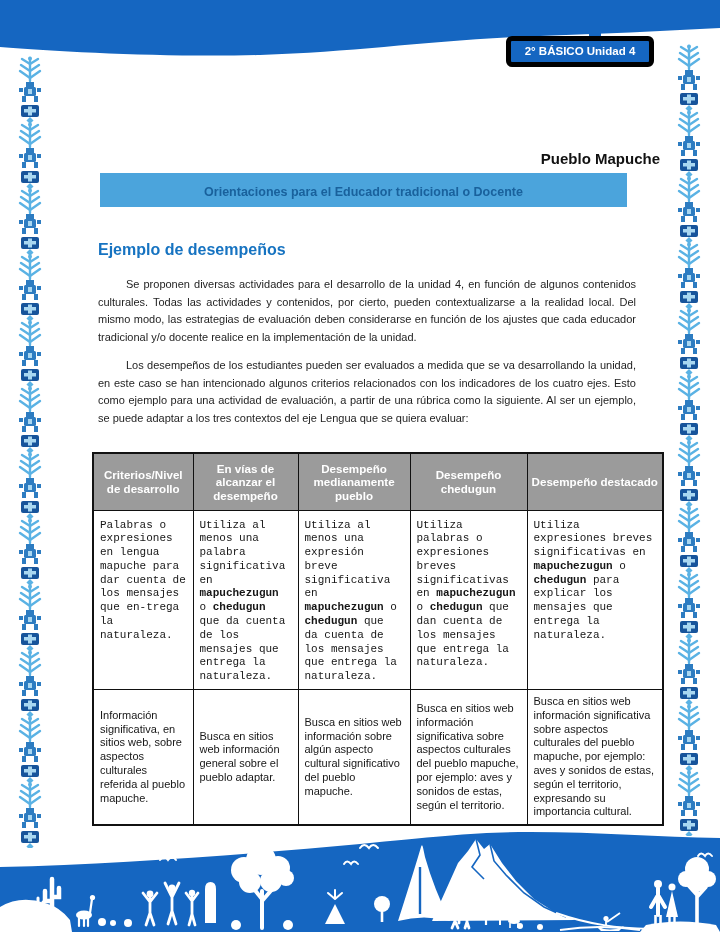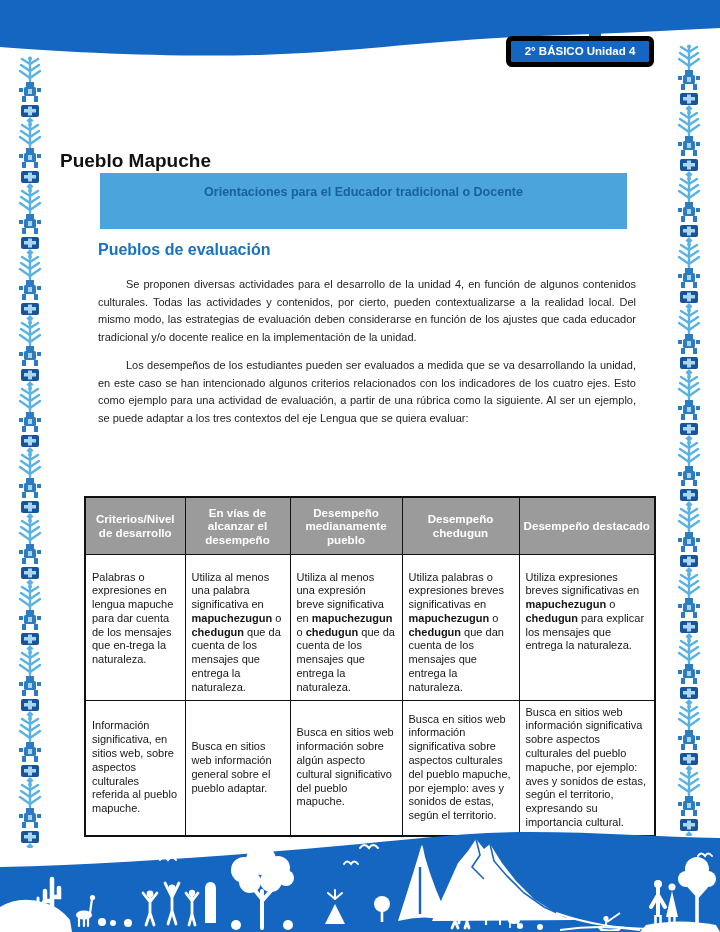--- a/index.html
+++ b/index.html
@@ -13,51 +13,50 @@
   .unit-badge{
     position:absolute;left:506px;top:36px;width:138px;height:21px;line-height:21px;
     background:#1566C1;border:5px solid #000000;border-radius:6px;color:#fff;
     font-size:11.5px;font-weight:bold;text-align:center;box-shadow:0 0 0 1px #1566C1 inset;
   }
   .page-title{
     position:absolute;top:112px;left:60px;width:600px;margin:0;text-align:center;
     font-size:15.5px;font-weight:bold;color:#111;
   }
   .page-subtitle{
-    position:absolute;top:150px;left:60px;width:600px;margin:0;text-align:left;
-    font-size:19px;font-weight:bold;color:#111;
+    position:absolute;top:150px;left:60px;width:600px;margin:0;text-align:right;
+    font-size:15px;font-weight:bold;color:#111;
   }
   .banner{
-    position:absolute;top:173px;left:100px;width:527px;height:56px;background:#4BA4DC;
+    position:absolute;top:173px;left:100px;width:527px;height:34px;background:#4BA4DC;
     text-align:center;box-sizing:border-box;padding-top:9px;
   }
   .banner span{font-size:12.5px;font-weight:bold;color:#19619C;}
   .section-heading{
     position:absolute;top:241px;left:98px;margin:0;font-size:16px;font-weight:bold;color:#1673C1;
   }
   .para{
     position:absolute;left:98px;width:538px;margin:0;font-size:11px;line-height:17.7px;
     text-align:justify;text-indent:28px;color:#1e1e1e;
   }
   .para-1{top:276px;}
   .para-2{top:357px;}
   .rubric{
-    position:absolute;top:452px;left:84px;width:570px;border-collapse:collapse;table-layout:fixed;
+    position:absolute;top:452px;left:92px;width:570px;border-collapse:collapse;table-layout:fixed;
     border:2.5px solid #111;
-    margin-top:44px;
   }
   .rubric th,.rubric td{border:1.6px solid #111;box-sizing:border-box;}
   .rubric th{
     background:#9B9B9B;color:#fff;font-size:11.6px;line-height:13.5px;font-weight:bold;
     height:57px;padding:3px 4px;vertical-align:middle;text-align:center;
   }
   .rubric td{
     font-size:11px;line-height:13.8px;padding:5px 6px;text-align:left;background:#fff;color:#161616;
   }
-  .rubric tbody tr:first-child td{height:127px;vertical-align:top;padding-top:16px;}
+  .rubric tbody tr:first-child td{height:127px;vertical-align:top;padding-top:8px;font-family:Liberation Mono, monospace;}
   .rubric tbody tr:last-child td{height:126px;vertical-align:middle;}
   .side-strip{position:absolute;}
   .side-strip.left{left:15px;top:56px;}
   .side-strip.right{left:674px;top:44px;}
   .footer-art{position:absolute;left:0;bottom:0;}
 </style>
 </head>
 <body>
 
 <div class="page">
@@ -118,21 +117,21 @@
       <use href="#totem" y="660"></use>
       <use href="#totem" y="726"></use>
   </svg>
 
   <h2 class="page-subtitle">Pueblo Mapuche</h2>
 
   <div class="banner">
     <span>Orientaciones para el Educador tradicional o Docente</span>
   </div>
 
-  <h3 class="section-heading">Pueblos de evaluación</h3>
+  <h3 class="section-heading">Ejemplo de desempeños</h3>
 
   <p class="para para-1">Se proponen diversas actividades para el desarrollo de la unidad 4, en función de algunos contenidos culturales. Todas las actividades y contenidos, por cierto, pueden contextualizarse a la realidad local. Del mismo modo, las estrategias de evaluación deben considerarse en función de los ajustes que cada educador tradicional y/o docente realice en la implementación de la unidad.</p>
   <p class="para para-2">Los desempeños de los estudiantes pueden ser evaluados a medida que se va desarrollando la unidad, en este caso se han intencionado algunos criterios relacionados con los indicadores de los cuatro ejes. Esto como ejemplo para una actividad de evaluación, a partir de una rúbrica como la siguiente. Al ser un ejemplo, se puede adaptar a los tres contextos del eje Lengua que se quiera evaluar:</p>
 
   <table class="rubric">
     <colgroup>
       <col style="width:100px">
         <col style="width:105px">
         <col style="width:112px">
       <col style="width:117px">

